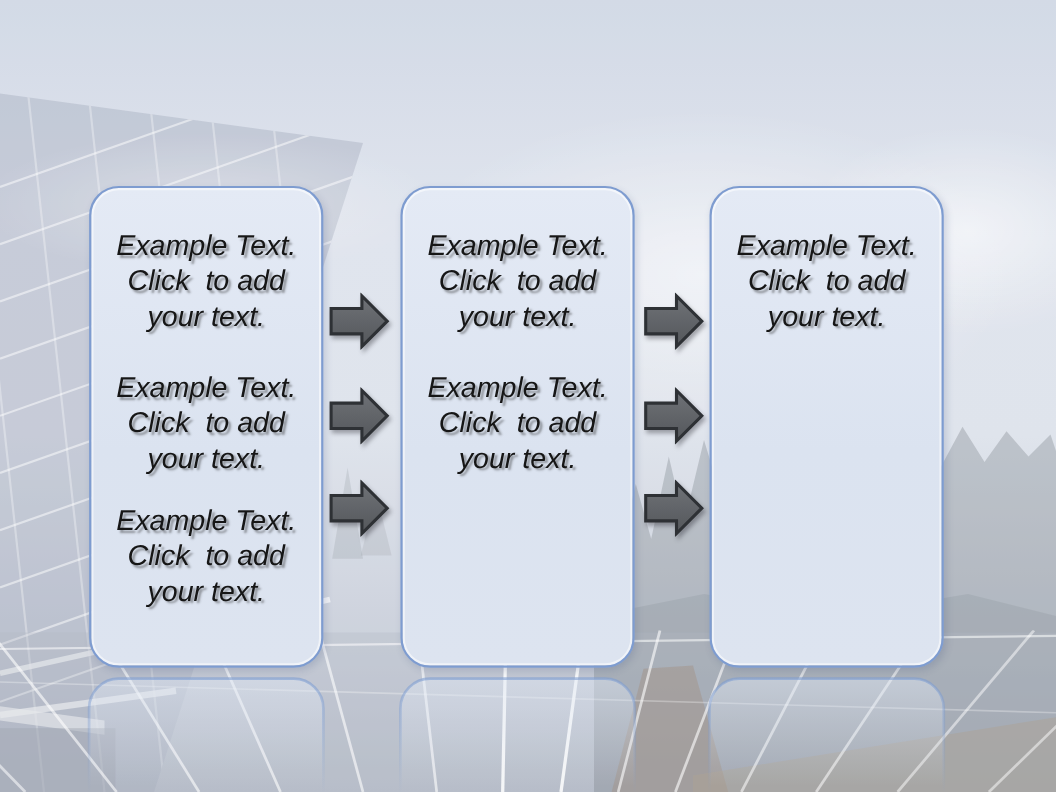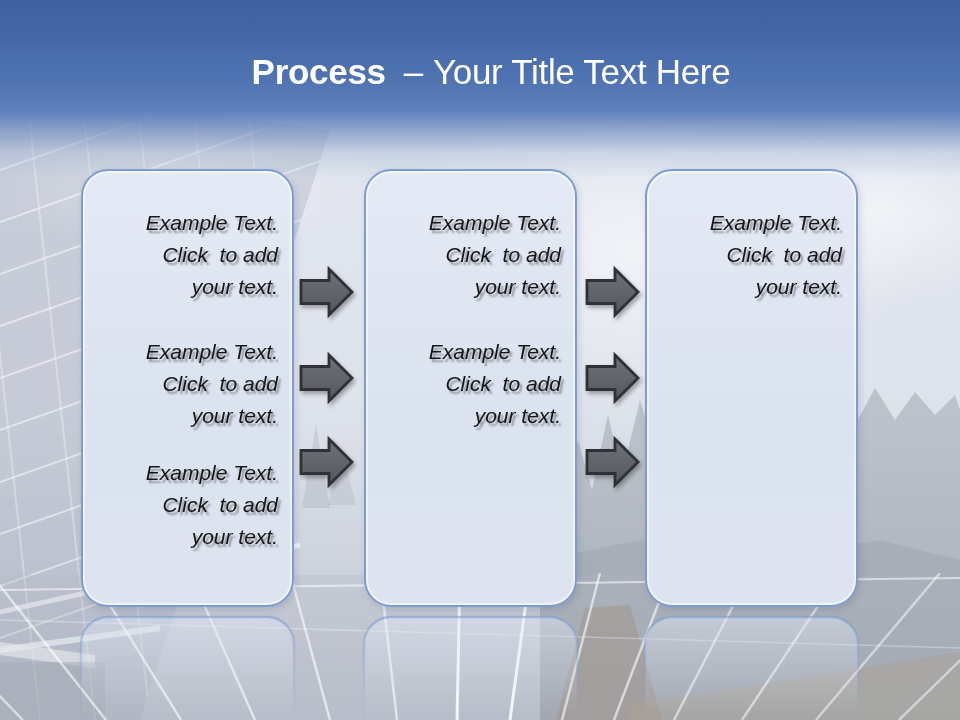--- a/index.html
+++ b/index.html
@@ -25,22 +25,22 @@
   
   .pbox{
     position:absolute;top:169px;width:213px;height:438px;box-sizing:border-box;
     border:2.5px solid #7e9cd0;border-radius:27px;
     background:linear-gradient(180deg,#e4eaf5 0%,#dbe3f0 55%,#dde4f0 100%);
     box-shadow:inset 0 0 0 2px rgba(255,255,255,.55), 2px 3px 7px rgba(60,80,120,.18);
   }
   .b1{left:81px}.b2{left:364px}.b3{left:645px}
   .pbox-inner{padding:36px 14px 0;}
   .para{
-    margin:0 0 33px;font-style:italic;font-size:21px;line-height:32px;
-    text-align:right;color:#161616;white-space:pre-wrap;
+    margin:0 0 33px;font-style:italic;font-size:26px;line-height:32px;
+    text-align:center;color:#161616;white-space:pre-wrap;
     text-shadow:2.5px 2.5px 2px rgba(30,30,30,.42);
   }
   .para.gap2{margin-bottom:25px;}
   .para:last-child{margin-bottom:0;}
   
   .arrow{position:absolute;width:56px;height:52px;}
   .g1{left:299px}.g2{left:585px}
   .r1{top:266px}.r2{top:352px}.r3{top:436px}
   .arrow svg{display:block;filter:drop-shadow(2px 3px 2px rgba(20,20,30,.35));}
   .refl{position:absolute;left:0;top:0;pointer-events:none;}
@@ -147,25 +147,20 @@
       <linearGradient id="rs" x1="0" y1="0" x2="0" y2="1">
         <stop offset="0%" stop-color="#7d9dd2" stop-opacity=".6"></stop>
         <stop offset="75%" stop-color="#7d9dd2" stop-opacity="0"></stop>
       </linearGradient>
     </defs>
     <rect x="81" y="617" width="213" height="140" rx="27" fill="url(#rf)" stroke="url(#rs)" stroke-width="2.5"></rect>
     <rect x="364" y="617" width="213" height="140" rx="27" fill="url(#rf)" stroke="url(#rs)" stroke-width="2.5"></rect>
     <rect x="645" y="617" width="213" height="140" rx="27" fill="url(#rf)" stroke="url(#rs)" stroke-width="2.5"></rect>
   </svg>
 
-  <div class="header">
-    <div class="title">
-      <span class="t-bold">Process</span><span class="t-sep">–</span><span class="t-rest">Your Title Text Here</span>
-    </div>
-  </div>
 
   <div class="pbox b1">
     <div class="pbox-inner">
       <p class="para"><span>Example Text.</span><br><span>Click  to add</span><br><span>your text.</span></p>
       <p class="para gap2"><span>Example Text.</span><br><span>Click  to add</span><br><span>your text.</span></p>
       <p class="para"><span>Example Text.</span><br><span>Click  to add</span><br><span>your text.</span></p>
     </div>
   </div>
 
   <div class="pbox b2">

